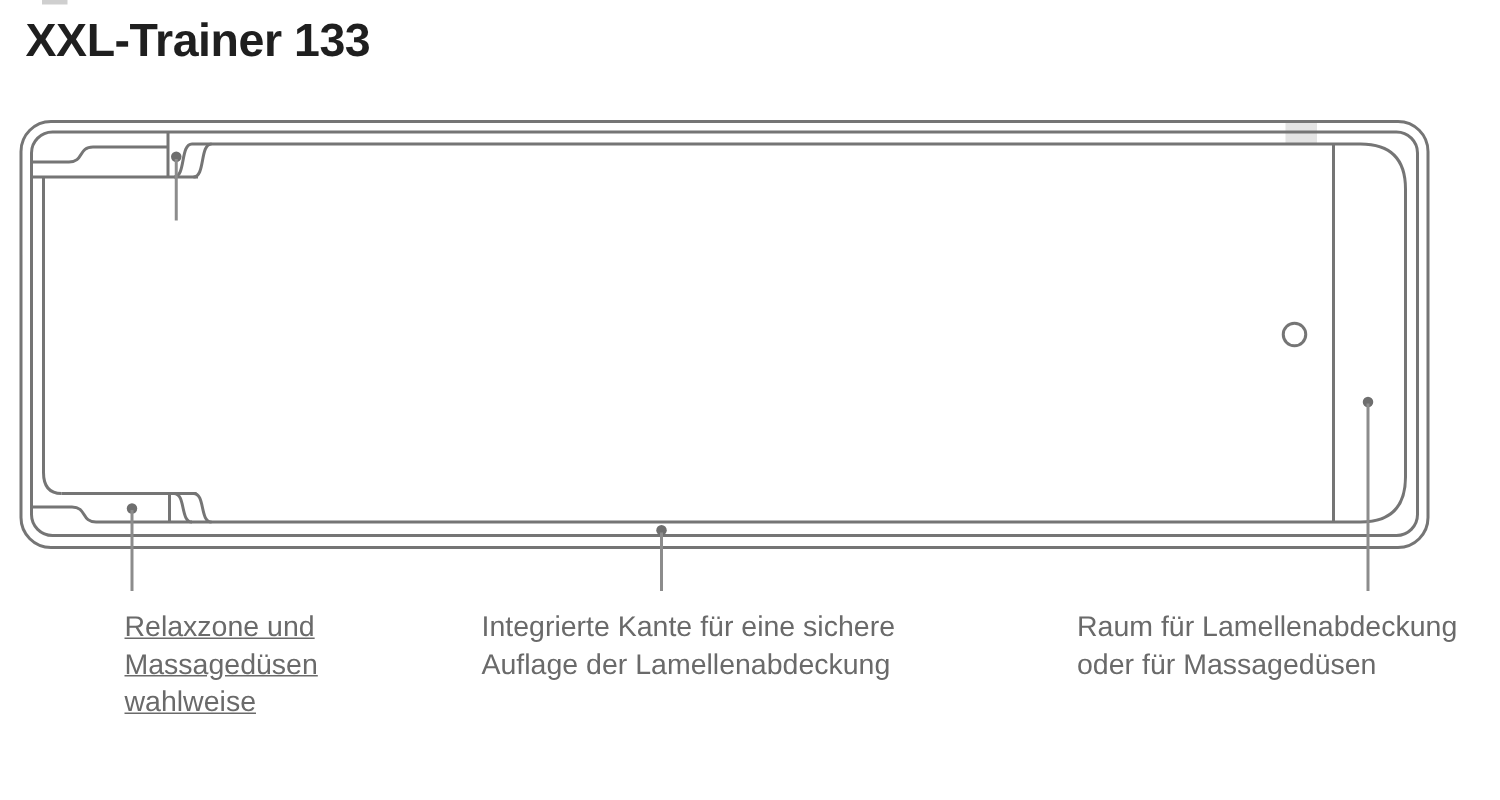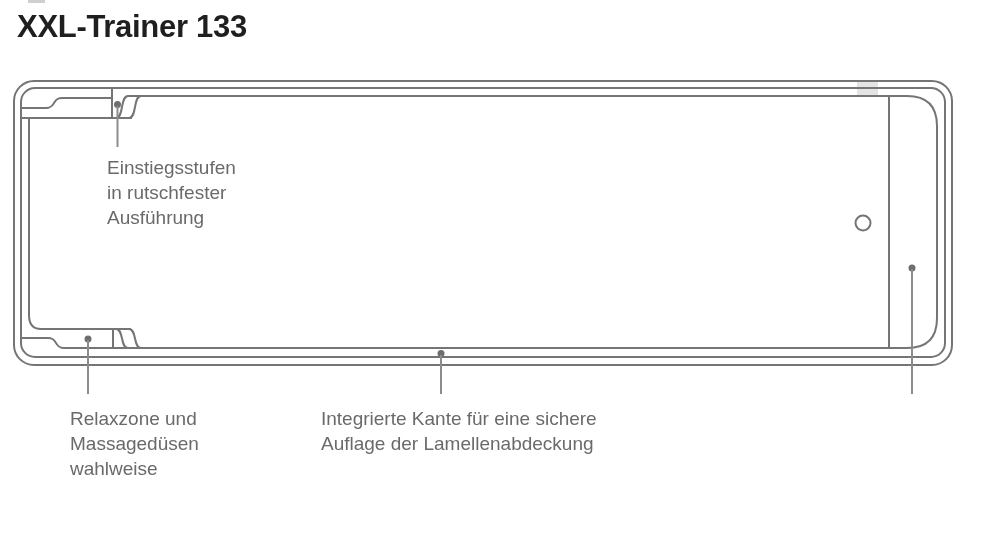--- a/index.html
+++ b/index.html
@@ -12,21 +12,21 @@
   .diagram-svg{position:absolute;left:0;top:0;width:1000px;height:533px;}
   .ln{fill:none;stroke:var(--outline,#757575);stroke-width:2;stroke-linecap:butt;}
   .leader{fill:none;stroke:var(--leader,#8c8c8c);stroke-width:2;}
   .dot{fill:var(--dot,#6e6e6e);stroke:none;}
   .skimmer{fill:var(--skimmer,#e4e4e4);stroke:none;}
   .artifact{fill:#cfcfcf;stroke:none;}
   .fitting{fill:none;stroke:var(--outline,#757575);stroke-width:2;}
   .label{position:absolute;font-size:19px;line-height:25px;color:var(--text,#6a6a6a);
          white-space:pre-line;}
   .label-steps{left:107px;top:155px;}
-  .label-relax{left:70px;top:406px;}
+  .label-relax{left:83px;top:406px;text-decoration:underline;}
   .label-edge{left:300px;top:406px;margin-left:21px;}
   .label-cover{left:718px;top:406px;}
 </style>
 </head>
 <body>
 
 <div class="stage">
 
   <div class="title">XXL-Trainer 133</div>
 
@@ -74,22 +74,21 @@
     <g>
       <circle class="dot" cx="441" cy="353.5" r="3.5"></circle>
       <path class="leader" d="M441,355 V394"></path>
     </g>
     <g>
       <circle class="dot" cx="912" cy="268" r="3.5"></circle>
       <path class="leader" d="M912,269 V394"></path>
     </g>
   </svg>
 
-  <div class="label label-steps">Einstiegsstufen
-in rutschfester
-Ausführung</div>
   <div class="label label-relax">Relaxzone und
 Massagedüsen
 wahlweise</div>
   <div class="label label-edge">Integrierte Kante für eine sichere
 Auflage der Lamellenabdeckung</div>
+  <div class="label label-cover">Raum für Lamellenabdeckung
+oder für Massagedüsen</div>
 
 </div>
 
 </body></html>

